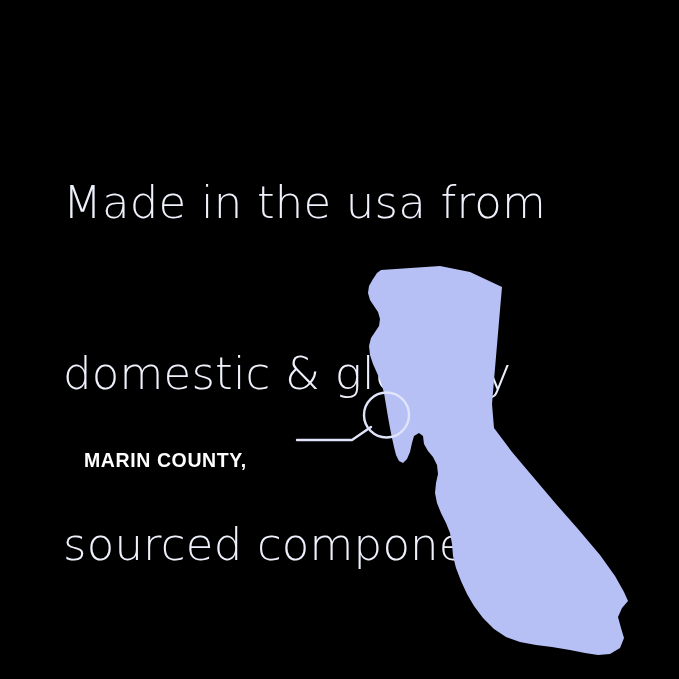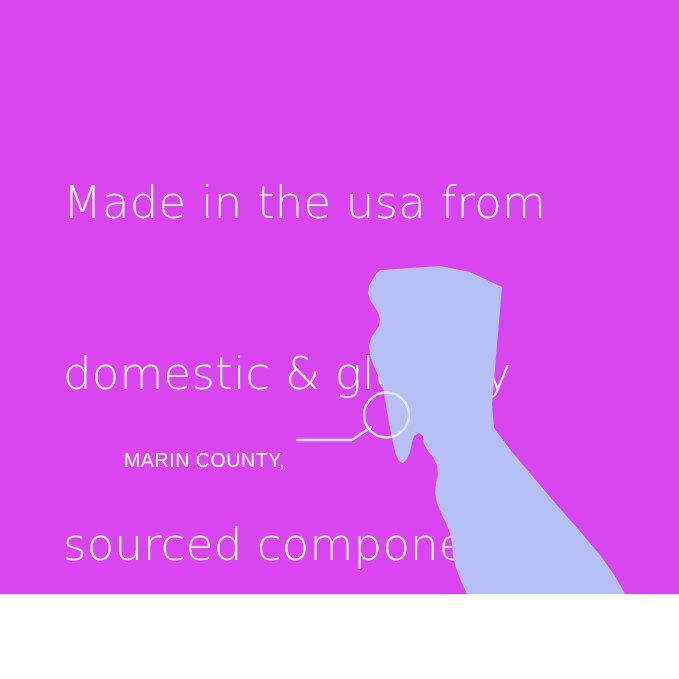--- a/index.html
+++ b/index.html
@@ -9,22 +9,22 @@
   }
   body {
     width: 679px;
     height: 679px;
     overflow: hidden;
     font-family: "Liberation Sans", sans-serif;
   }
   #graphic {
     position: relative;
     width: 679px;
-    height: 594px;
-    background: #d946ef;
+    height: 679px;
+    background: #000000;
     overflow: hidden;
   }
 
   
   #headline {
     position: absolute;
     left: 63px;
     top: 60px;
     width: 560px;
     color: #eef0fb;
@@ -54,27 +54,26 @@
     height: 679px;
   }
 
   
   #callout-label {
     position: absolute;
     left: 84px;
     top: 398px;
     color: #ffffff;
     font-family: "Liberation Sans", sans-serif;
-    font-weight: normal;
+    font-weight: bold;
     font-size: 19.5px;
     line-height: 25px;
     letter-spacing: 0.6px;
     text-transform: uppercase;
     white-space: pre;
-    margin-left: 40px;
   }
   #callout-label .cl-line {
     display: block;
   }
 </style>
 </head>
 <body>
 
 <div id="graphic">
 

